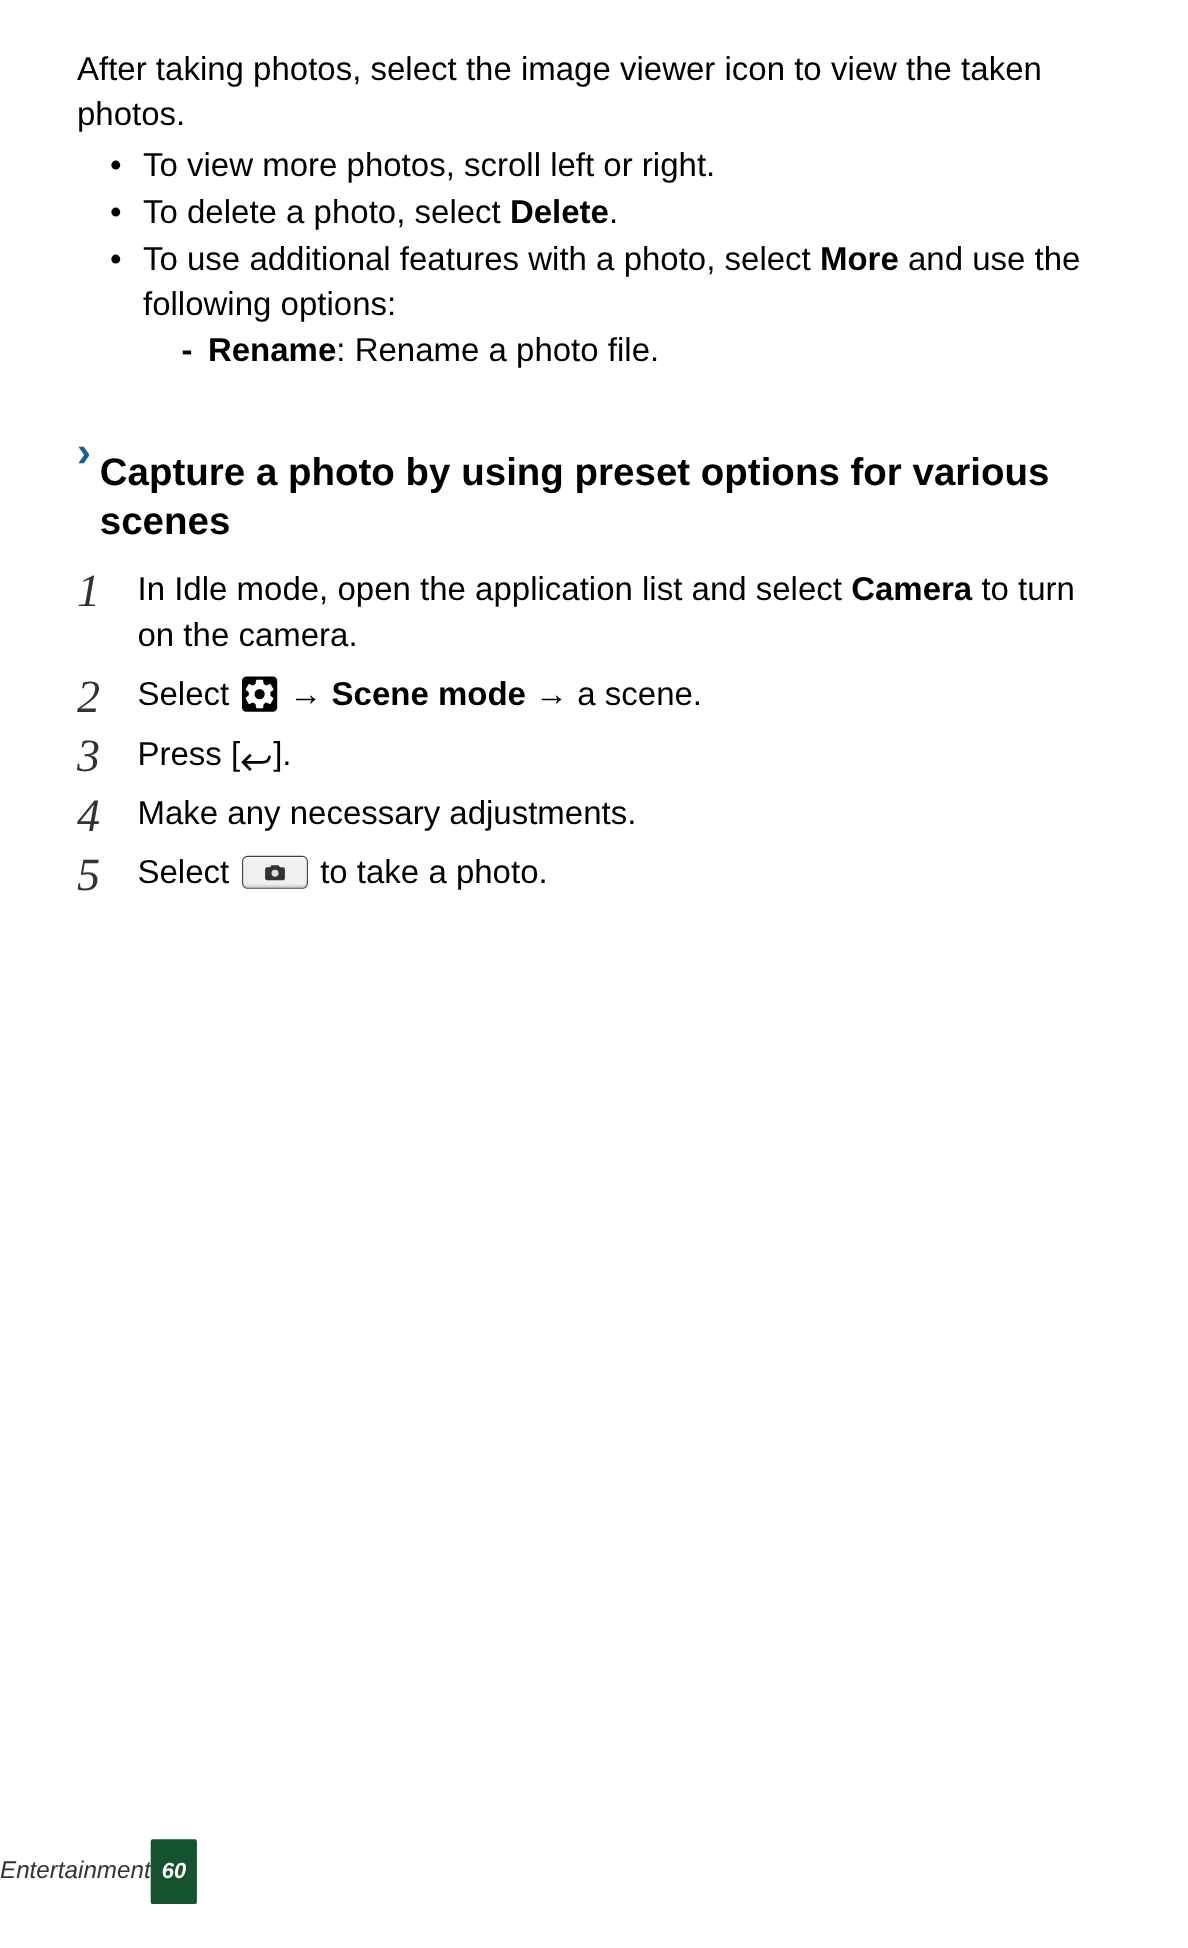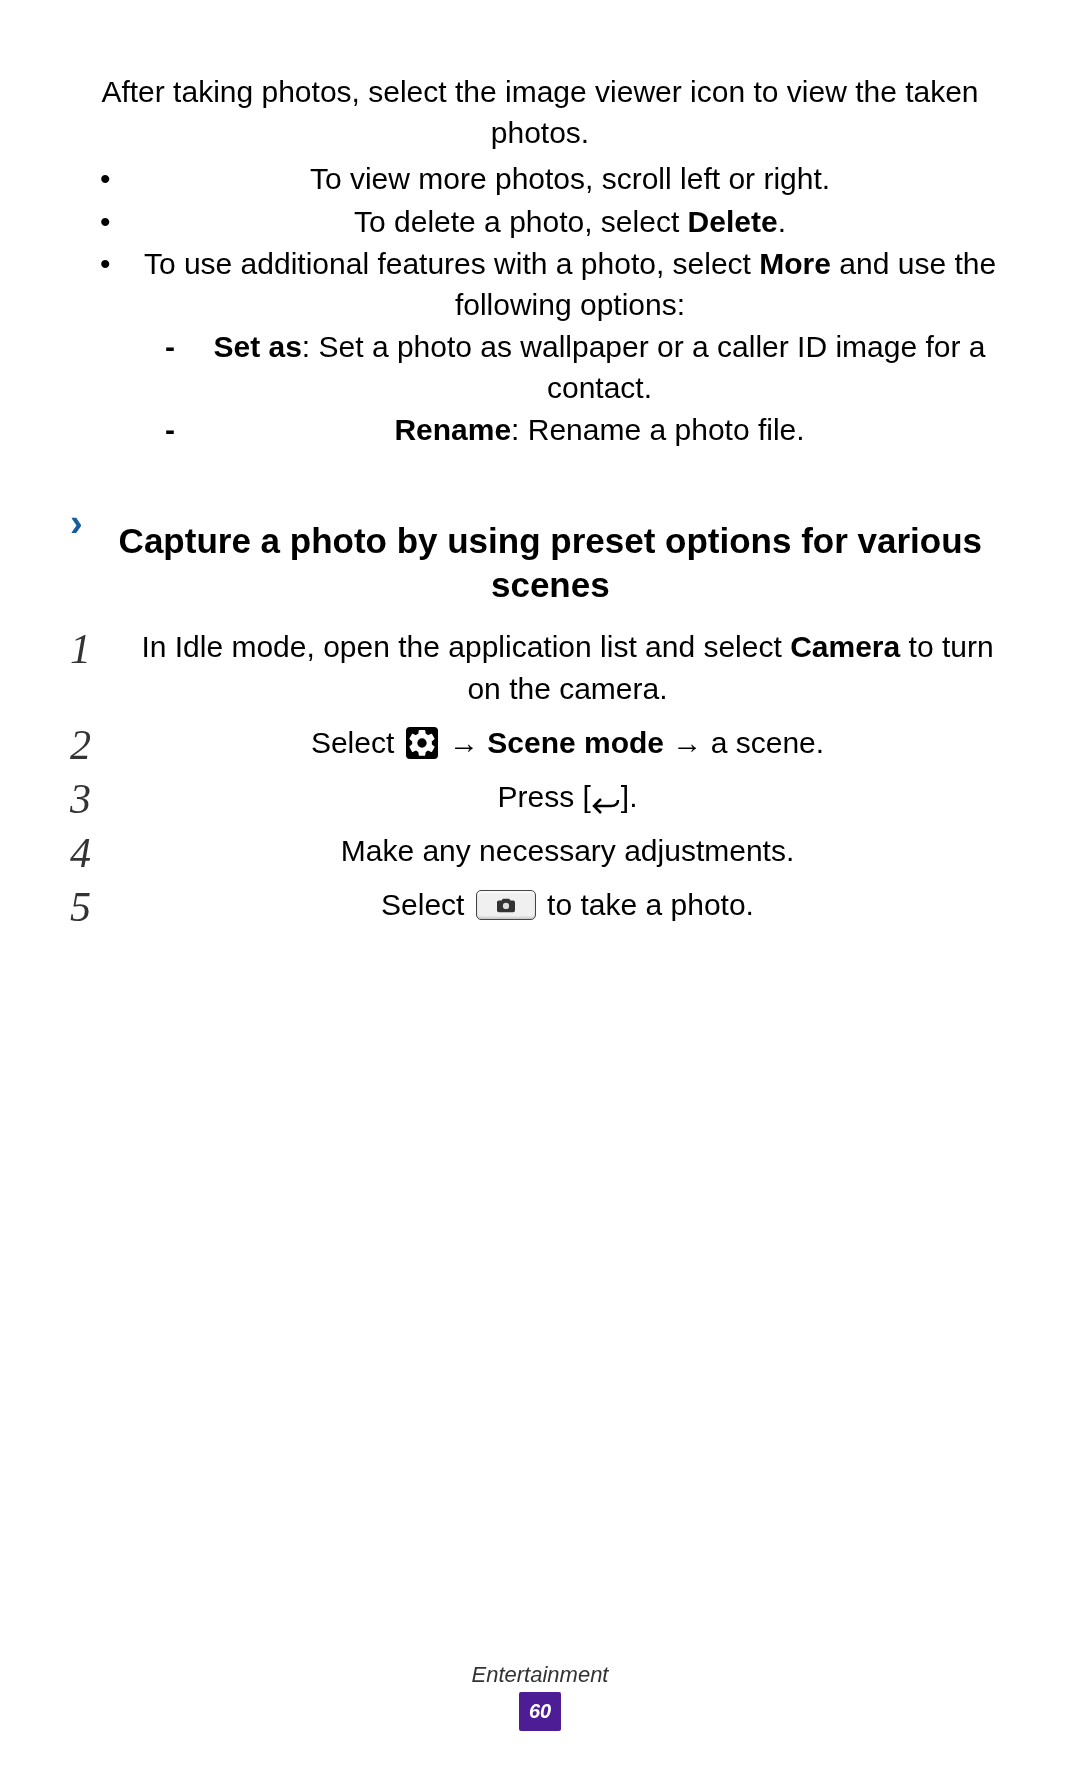--- a/index.html
+++ b/index.html
@@ -9,22 +9,21 @@
   }
   body {
     width: 1080px;
     height: 1771px;
     background: #ffffff;
     font-family: "Segoe UI", Arial, sans-serif;
     color: #000000;
     position: relative;
   }
   .page {
-    padding: 72px 70px 0 70px;
-    text-align: center;
+    padding: 44px 70px 0 70px;
   }
   .intro {
     font-size: 30px;
     line-height: 1.35;
     margin-bottom: 6px;
   }
   ul.bullets {
     list-style: none;
     padding-left: 30px;
     margin-top: 0;
@@ -156,57 +155,54 @@
     height: 22px;
     position: relative;
     top: -2px;
   }
   .footer {
     position: absolute;
     bottom: 40px;
     left: 0;
     width: 100%;
     display: flex;
-    flex-direction: column;
+    flex-direction: row;
     align-items: center;
   }
   .footer-label {
     font-style: italic;
     font-size: 22px;
     color: #333;
     margin-bottom: 4px;
   }
   .page-number {
-    background: #4c1d95;
+    background: #14532d;
     color: #fff;
     font-style: italic;
     font-size: 20px;
-    padding: 8px 10px;
+    padding: 18px 10px;
     border-radius: 2px;
     font-weight: bold;
   }
 </style>
 </head>
 <body>
 
 <div class="page">
 
   <p class="intro">After taking photos, select the image viewer icon to view the taken photos.</p>
 
   <ul class="bullets">
     <li>To view more photos, scroll left or right.</li>
     <li>
       <span>To delete a photo, select </span><span class="bold">Delete</span><span>.</span>
     </li>
     <li>
       <span>To use additional features with a photo, select </span><span class="bold">More</span><span> and use the following options:</span>
       <ul class="dashes">
-        <li>
-          <span class="bold">Set as</span><span>: Set a photo as wallpaper or a caller ID image for a contact.</span>
-        </li>
         <li>
           <span class="bold">Rename</span><span>: Rename a photo file.</span>
         </li>
       </ul>
     </li>
   </ul>
 
   <div class="section-heading">
     <span class="chevron">›</span>
     <span class="heading-text">Capture a photo by using preset options for various scenes</span>

